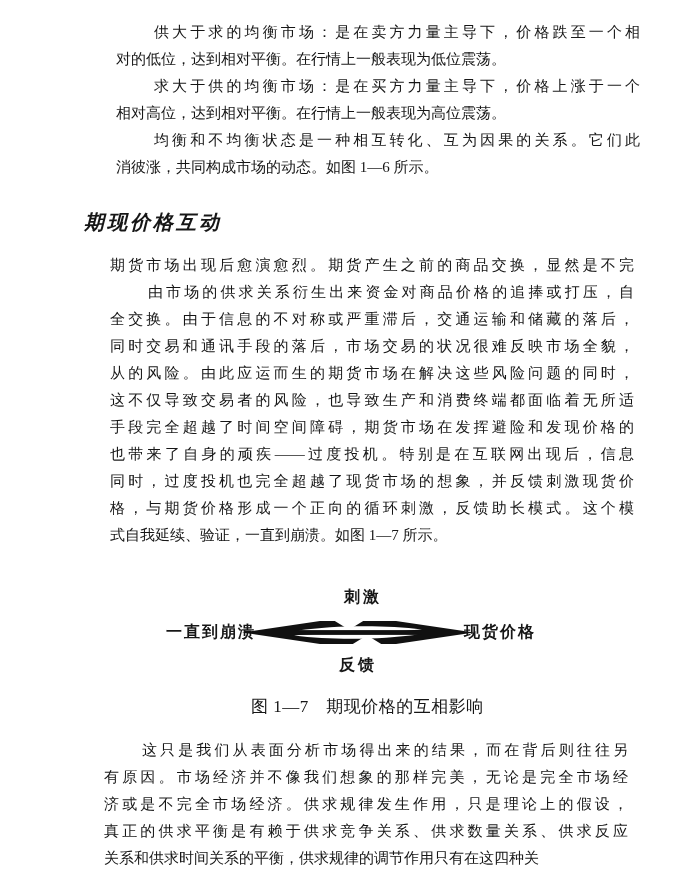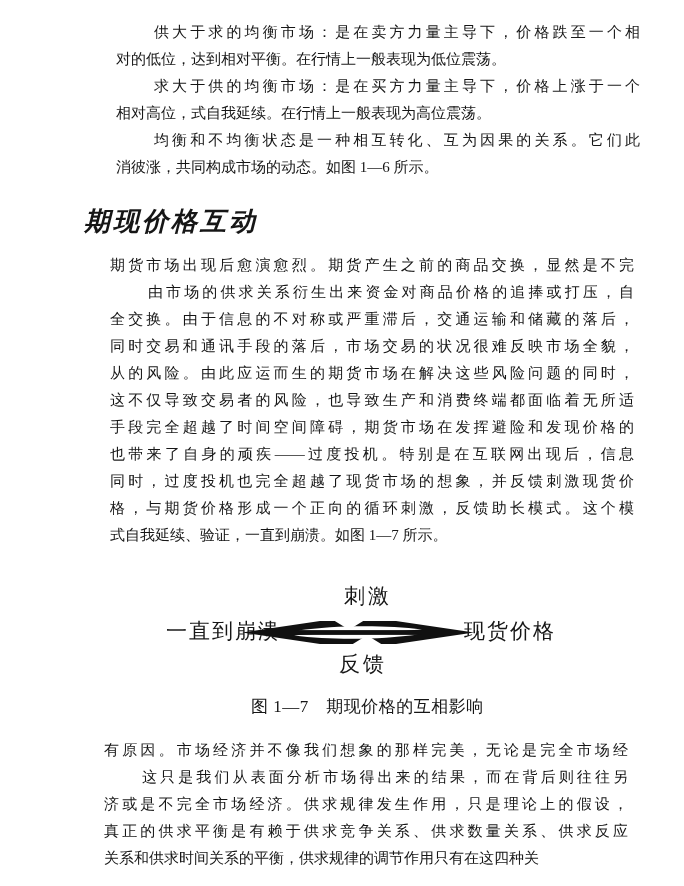--- a/index.html
+++ b/index.html
@@ -16,25 +16,25 @@
     white-space:nowrap;
   }
   .tline.last{text-align-last:left;}
   .tline.first{text-indent:38px;}
   .para{margin:0;padding:0;}
   #top-block{left:116px;top:19px;}
   #main-block{left:110px;top:252px;}
   #bottom-block{left:104px;top:737px;}
   #section-heading{
     position:absolute;left:84px;top:207px;
-    font-size:26px;font-style:italic;font-weight:600;
+    font-size:20px;font-style:italic;font-weight:600;
     letter-spacing:3px;line-height:30px;
   }
   .fig-label{
-    position:absolute;font-weight:normal;font-size:21px;line-height:17px;
+    position:absolute;font-weight:bold;font-size:16px;line-height:17px;
     letter-spacing:3px;white-space:nowrap;
   }
   #fig-stimulus{left:344px;top:588px;}
   #fig-left{left:166px;top:623px;letter-spacing:2px;}
   #fig-right{left:464px;top:623px;letter-spacing:2px;}
   #fig-feedback{left:339px;top:656px;}
   #fig-arrow{position:absolute;left:240px;top:610px;width:236px;height:45px;}
   #fig-caption{
     position:absolute;left:251px;top:697px;
     font-size:17px;font-weight:normal;line-height:20px;
@@ -44,21 +44,21 @@
 </head>
 <body>
 
 <div id="top-block" class="textblock">
   <div class="para">
       <div class="tline first">供大于求的均衡市场：是在卖方力量主导下，价格跌至一个相</div>
       <div class="tline last">对的低位，达到相对平衡。在行情上一般表现为低位震荡。</div>
     </div>
   <div class="para">
       <div class="tline first">求大于供的均衡市场：是在买方力量主导下，价格上涨于一个</div>
-      <div class="tline last">相对高位，式自我延续。在行情上一般表现为高位震荡。</div>
+      <div class="tline last">相对高位，达到相对平衡。在行情上一般表现为高位震荡。</div>
     </div>
   <div class="para">
       <div class="tline first">均衡和不均衡状态是一种相互转化、互为因果的关系。它们此</div>
       <div class="tline last">消彼涨，共同构成市场的动态。如图 1—6 所示。</div>
     </div>
 </div>
 
 <h1 id="section-heading" style="margin:0;">期现价格互动</h1>
 
 <div id="main-block" class="textblock">
@@ -93,18 +93,18 @@
     <rect x="54" y="20.1" width="128" height="4.8" fill="#111111"></rect>
   </svg>
 
   <div id="fig-right" class="fig-label">现货价格</div>
   <div id="fig-feedback" class="fig-label">反馈</div>
 </div>
 
 <div id="fig-caption">图 1—7　期现价格的互相影响</div>
 
 <div id="bottom-block" class="textblock">
+    <div class="tline first">这只是我们从表面分析市场得出来的结果，而在背后则往往另</div>
     <div class="tline">有原因。市场经济并不像我们想象的那样完美，无论是完全市场经</div>
-    <div class="tline first">这只是我们从表面分析市场得出来的结果，而在背后则往往另</div>
     <div class="tline">济或是不完全市场经济。供求规律发生作用，只是理论上的假设，</div>
     <div class="tline">真正的供求平衡是有赖于供求竞争关系、供求数量关系、供求反应</div>
     <div class="tline last">关系和供求时间关系的平衡，供求规律的调节作用只有在这四种关</div>
   </div>
 
 </body></html>

